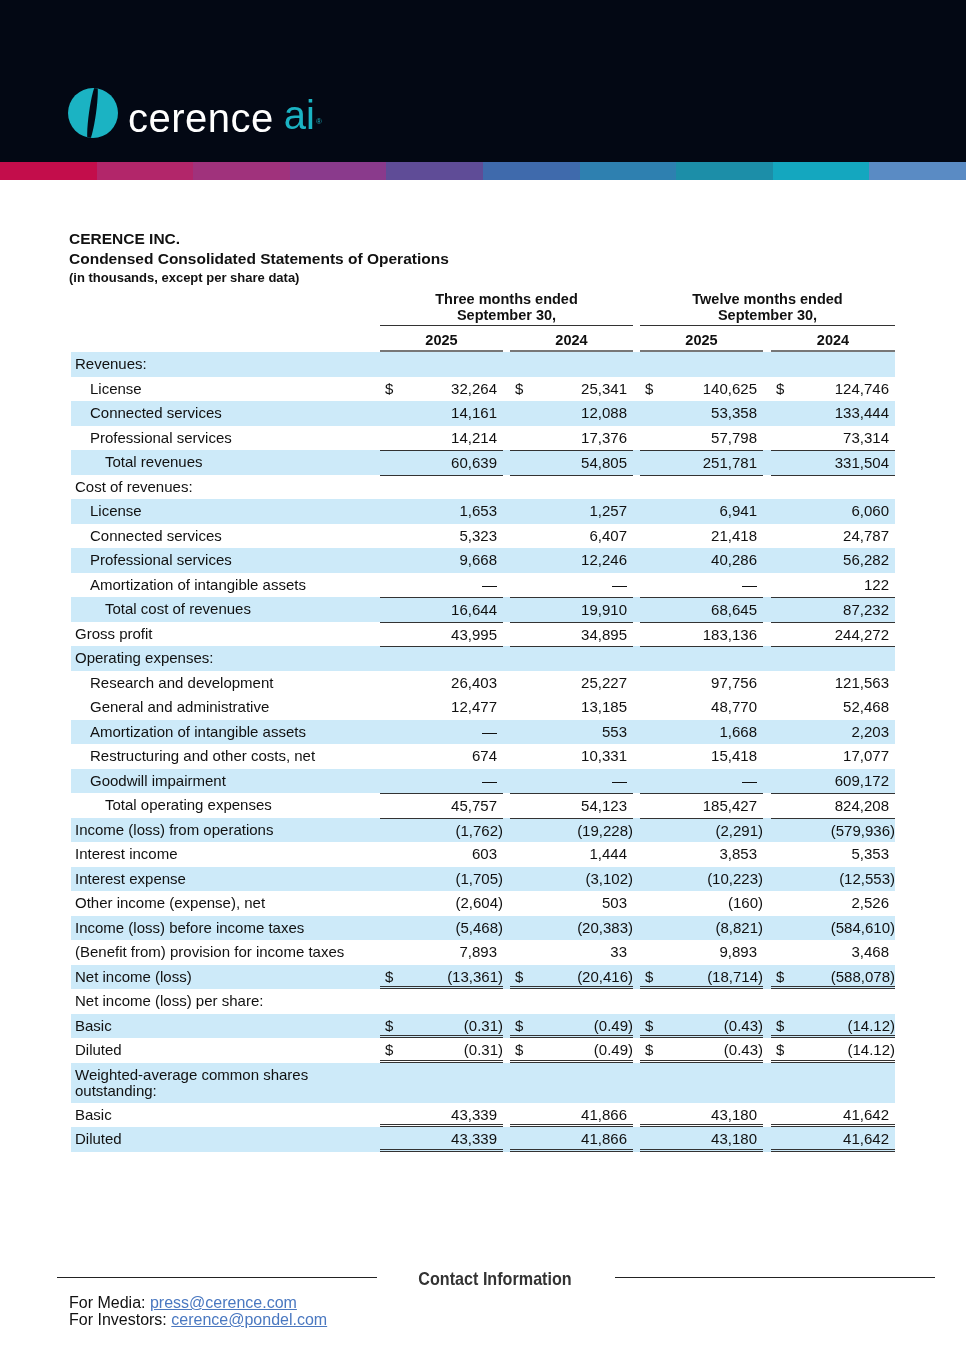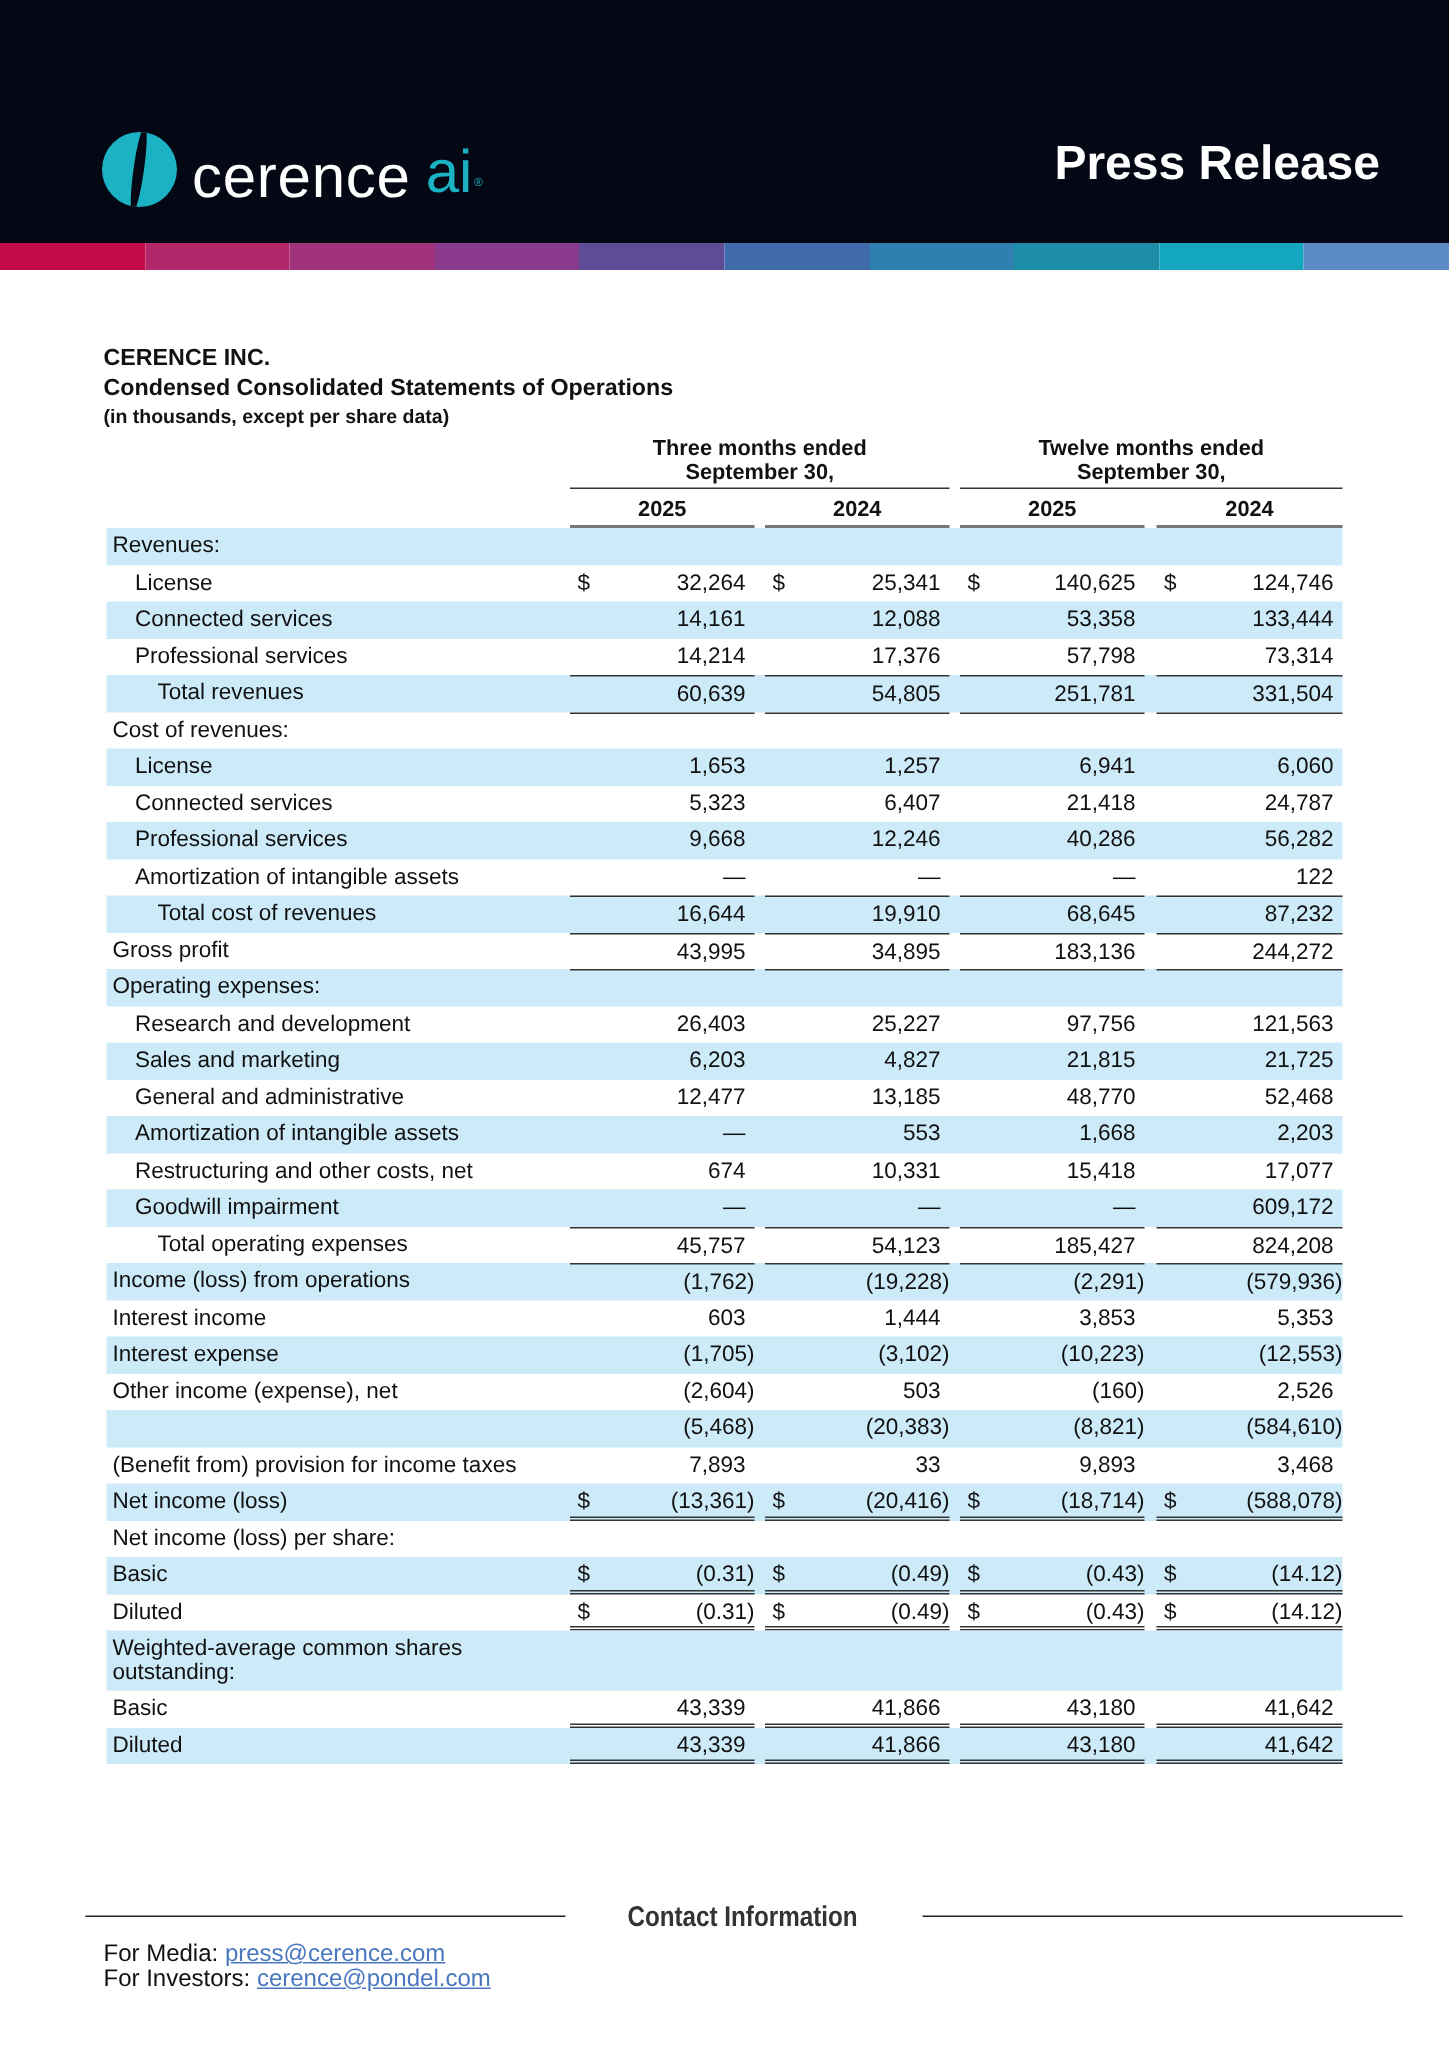--- a/index.html
+++ b/index.html
@@ -48,21 +48,20 @@
 </head>
 <body>
 
 <div class="header">
   <div class="logo">
     <div class="logo-mark"></div>
     <span class="logo-word">cerence</span>
     <span class="logo-ai">ai</span>
     <span class="logo-reg">®</span>
   </div>
-  <div class="press-title">Press Release</div>
 </div>
 <div class="stripe" id="stripe">
     <span style="background: rgb(195, 13, 75);"></span>
     <span style="background: rgb(178, 38, 106);"></span>
     <span style="background: rgb(160, 50, 124);"></span>
     <span style="background: rgb(138, 58, 140);"></span>
     <span style="background: rgb(95, 76, 151);"></span>
     <span style="background: rgb(63, 106, 172);"></span>
     <span style="background: rgb(46, 128, 176);"></span>
     <span style="background: rgb(28, 142, 168);"></span>
@@ -297,35 +296,20 @@
       <div class="cell" style="left: 439px; width: 123px;">
         <span class="val">25,227</span>
       </div>
       <div class="cell" style="left: 569px; width: 123px;">
         <span class="val">97,756</span>
       </div>
       <div class="cell" style="left: 700px; width: 124px;">
         <span class="val">121,563</span>
       </div>
     </div>
-    <div class="row shaded">
-      <span class="label i1">Sales and marketing</span>
-      <div class="cell" style="left: 309px; width: 123px;">
-        <span class="val">6,203</span>
-      </div>
-      <div class="cell" style="left: 439px; width: 123px;">
-        <span class="val">4,827</span>
-      </div>
-      <div class="cell" style="left: 569px; width: 123px;">
-        <span class="val">21,815</span>
-      </div>
-      <div class="cell" style="left: 700px; width: 124px;">
-        <span class="val">21,725</span>
-      </div>
-    </div>
     <div class="row">
       <span class="label i1">General and administrative</span>
       <div class="cell" style="left: 309px; width: 123px;">
         <span class="val">12,477</span>
       </div>
       <div class="cell" style="left: 439px; width: 123px;">
         <span class="val">13,185</span>
       </div>
       <div class="cell" style="left: 569px; width: 123px;">
         <span class="val">48,770</span>
@@ -448,20 +432,21 @@
         <span class="val">503</span>
       </div>
       <div class="cell" style="left: 569px; width: 123px;">
         <span class="val paren">(160)</span>
       </div>
       <div class="cell" style="left: 700px; width: 124px;">
         <span class="val">2,526</span>
       </div>
     </div>
     <div class="row shaded">
+      <span class="label">Income (loss) before income taxes</span>
       <div class="cell" style="left: 309px; width: 123px;">
         <span class="val paren">(5,468)</span>
       </div>
       <div class="cell" style="left: 439px; width: 123px;">
         <span class="val paren">(20,383)</span>
       </div>
       <div class="cell" style="left: 569px; width: 123px;">
         <span class="val paren">(8,821)</span>
       </div>
       <div class="cell" style="left: 700px; width: 124px;">

